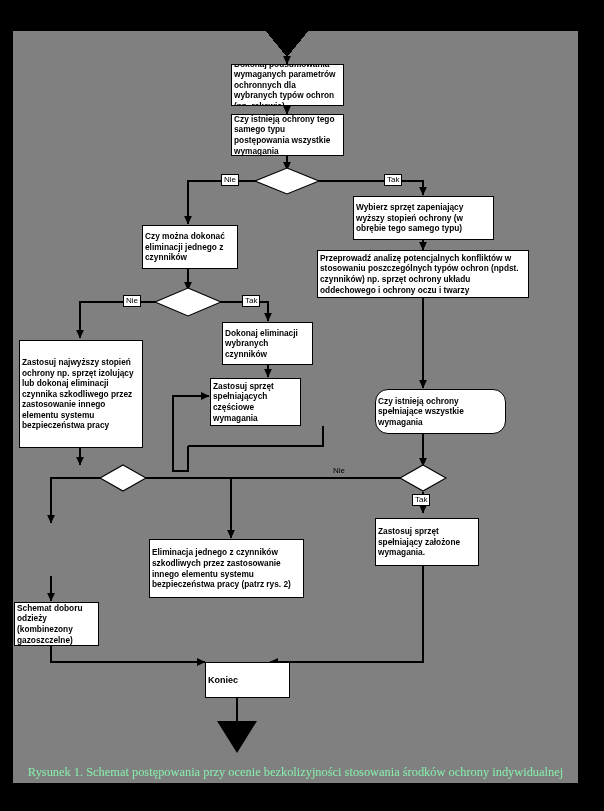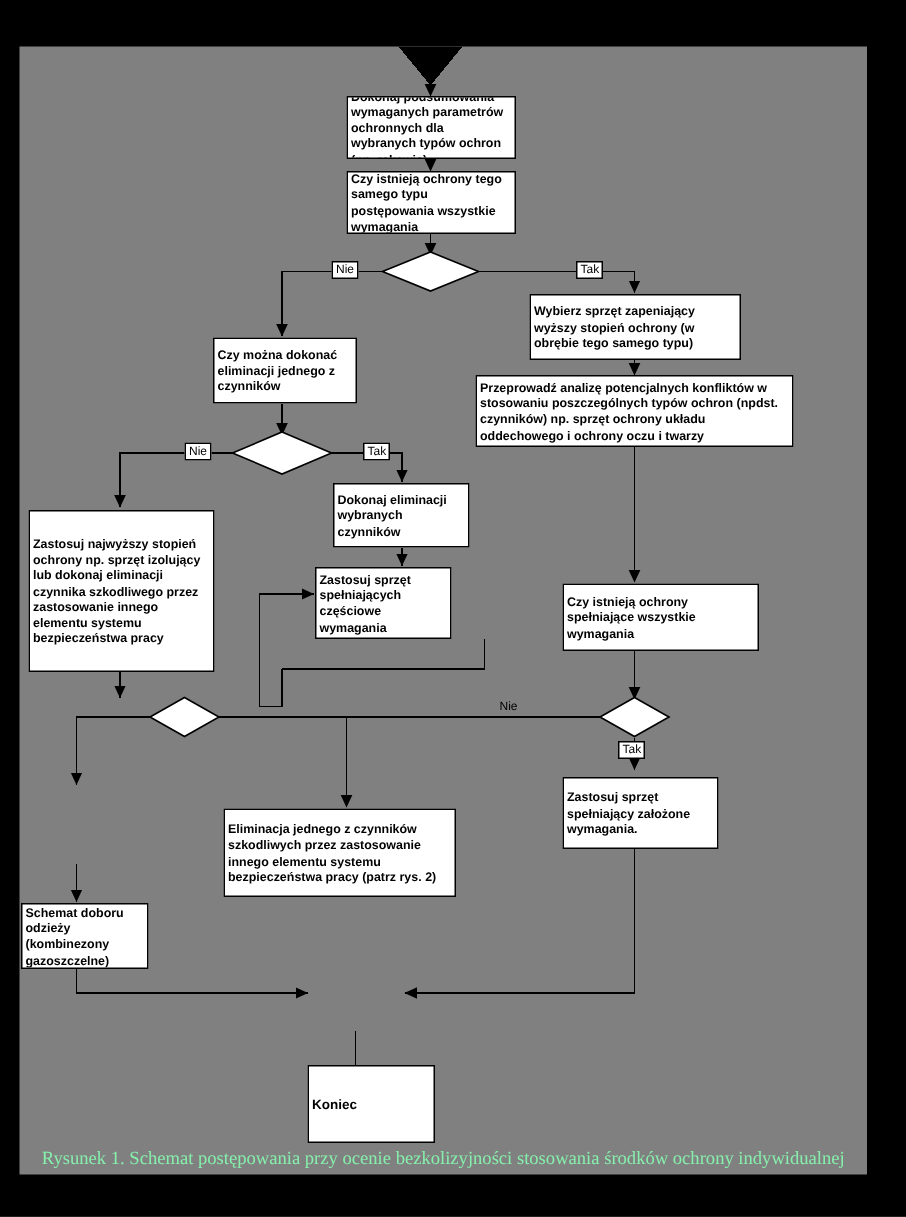--- a/index.html
+++ b/index.html
@@ -170,38 +170,38 @@
   </div>
 
   <div class="node" style="left:197px;top:347px;width:91px;height:48px;">
     <span>Zastosuj sprzęt spełniających częściowe wymagania</span>
   </div>
 
   <div class="node" style="left:6px;top:309px;width:124px;height:108px;">
     <span>Zastosuj najwyższy stopień ochrony np. sprzęt izolujący lub dokonaj eliminacji czynnika szkodliwego przez zastosowanie innego elementu systemu bezpieczeństwa pracy</span>
   </div>
 
-  <div class="node" style="left:362px;top:358px;width:131px;height:45px;">
+  <div class="node" style="left:362px;top:358px;width:131px;height:45px;border-radius:13px;">
     <span>Czy istnieją ochrony spełniające wszystkie wymagania</span>
   </div>
 
   <div class="node" style="left:362px;top:487px;width:104px;height:48px;">
     <span>Zastosuj sprzęt spełniający  założone wymagania.</span>
   </div>
 
 
   <div class="node" style="left:1px;top:571px;width:85px;height:44px;">
     <span>Schemat doboru odzieży (kombinezony gazoszczelne)</span>
   </div>
 
   <div class="node" style="left:136px;top:508px;width:155px;height:59px;">
     <span>Eliminacja jednego z czynników szkodliwych przez zastosowanie innego elementu systemu bezpieczeństwa pracy (patrz rys. 2)</span>
   </div>
 
-  <div class="node" style="left:192px;top:631px;width:85px;height:52px;font-size:9px;margin-top:48px;">
+  <div class="node" style="left:192px;top:631px;width:85px;height:36px;font-size:9px;">
     <span>Koniec</span>
   </div>
 
   <svg style="position:absolute;left:0;top:0;width:565px;height:752px;pointer-events:none;" viewBox="0 0 565 752" xmlns="http://www.w3.org/2000/svg">
     <g fill="#ffffff" stroke="#000000" stroke-width="1.1">
       <polygon points="274,137 306,150 274,163 242,150"></polygon>
       <polygon points="175,257 208,271 175,285 142,271"></polygon>
       <polygon points="110,434 133,447 110,460 87,447"></polygon>
       <polygon points="410,434 433,447 410,460 387,447"></polygon>
     </g>

